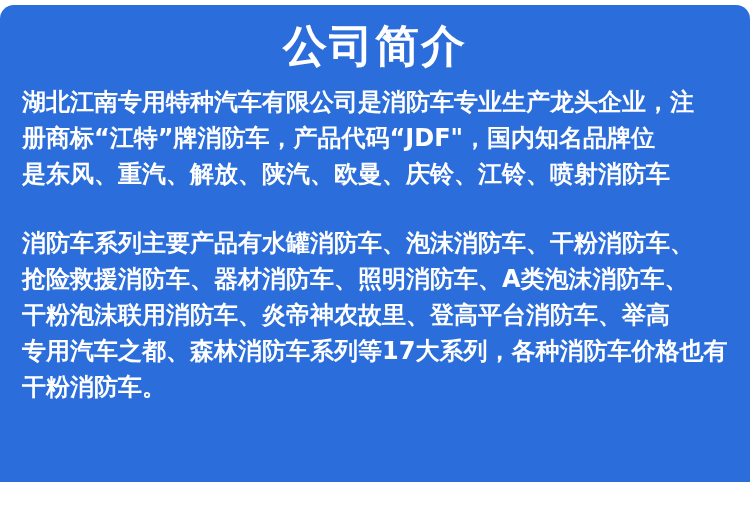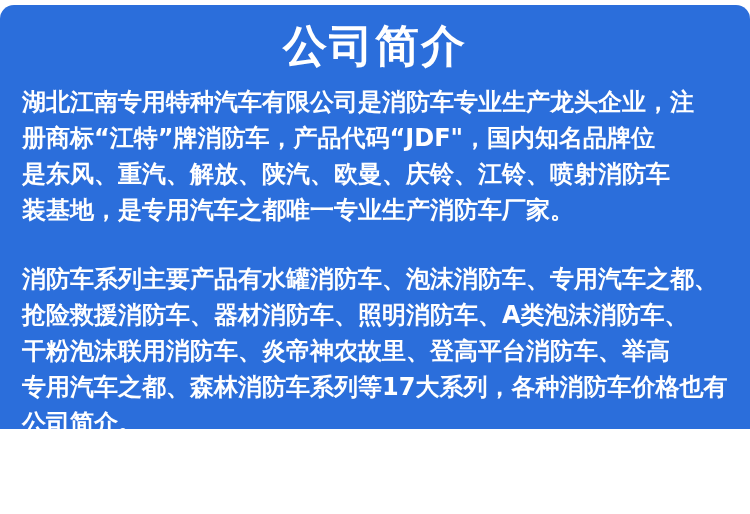--- a/index.html
+++ b/index.html
@@ -12,21 +12,21 @@
     background: #ffffff;
     overflow: hidden;
     position: relative;
     font-family: "DejaVu Sans", sans-serif;
   }
   .panel {
     position: absolute;
     top: 5px;
     left: 0;
     right: 0;
-    height: 424px;
+    height: 477px;
     background: var(--panel-bg, #2b6edb);
     border-radius: 14px 14px 0 0;
     box-sizing: border-box;
   }
   .title {
     margin: 18px 0 0 0;
     text-align: center;
     font-size: 44px;
     line-height: 46px;
     font-weight: bold;
@@ -51,23 +51,22 @@
 </head>
 <body style="background: rgb(255, 255, 255);">
 
 <div class="panel">
   <h1 class="title">公司简介</h1>
 
   <div class="content">
     <div class="line">湖北江南专用特种汽车有限公司是消防车专业生产龙头企业，注</div>
     <div class="line">册商标“江特”牌消防车，产品代码“JDF"，国内知名品牌位</div>
     <div class="line">是东风、重汽、解放、陕汽、欧曼、庆铃、江铃、喷射消防车</div>
-    <div class="line">装基地，是专用汽车之都唯一专业生产消防车厂家。</div>
   </div>
 
   <div class="content para2">
-    <div class="line">消防车系列主要产品有水罐消防车、泡沫消防车、专用汽车之都、</div>
+    <div class="line">消防车系列主要产品有水罐消防车、泡沫消防车、干粉消防车、</div>
     <div class="line">抢险救援消防车、器材消防车、照明消防车、A类泡沫消防车、</div>
     <div class="line">干粉泡沫联用消防车、炎帝神农故里、登高平台消防车、举高</div>
     <div class="line">专用汽车之都、森林消防车系列等17大系列，各种消防车价格也有</div>
-    <div class="line">公司简介。</div>
+    <div class="line">干粉消防车。</div>
   </div>
 </div>
 
 </body></html>

